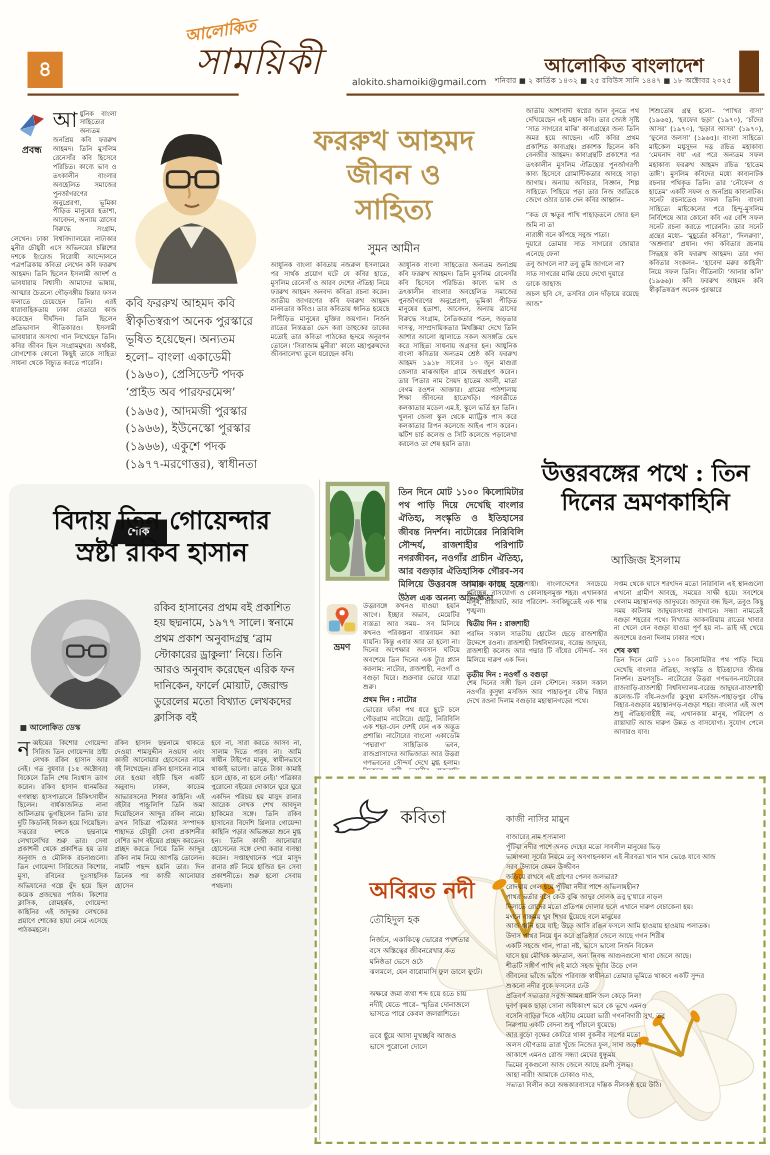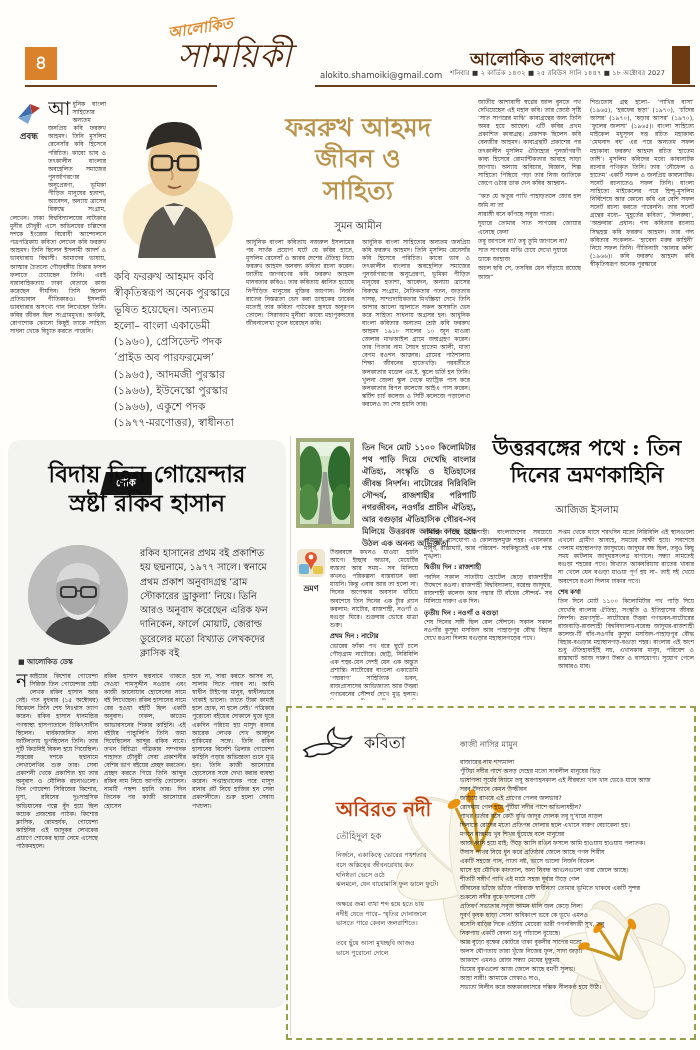--- a/index.html
+++ b/index.html
@@ -6,21 +6,21 @@
   .page{position:relative;width:700px;height:1050px;background:#fffefb;margin:0 auto;
         font-family:"DejaVu Sans","Liberation Sans",sans-serif;color:#1d1d1d;overflow:hidden;}
   .abs{position:absolute;}
   
   .pgnum{width:32px;height:33px;background:#d9822b;color:#fff;font-size:19px;font-weight:bold;
          display:flex;align-items:center;justify-content:center;}
   .hrule{height:2px;background:#6e421d;}
   .masthead-top{color:#e08a2e;font-weight:bold;font-style:italic;font-size:15px;transform:rotate(-9deg);display:inline-block;}
   .masthead-main{color:#53290e;font-weight:normal;font-style:italic;font-size:33px;letter-spacing:1px;line-height:.9;}
   .email{font-size:8.5px;color:#444;}
-  .paper-name{color:#53290e;font-weight:bold;font-size:17px;text-align:left;}
+  .paper-name{color:#53290e;font-weight:bold;font-size:17px;text-align:center;}
   .dateline{font-size:6.5px;color:#333;text-align:right;letter-spacing:.2px;}
   .brownblock{width:18px;height:38px;background:#6e3a12;}
   
   .col{font-size:6px;line-height:1.35;text-align:justify;color:#222;}
   .dropcap::first-letter{font-size:3.2em;float:left;line-height:.85;padding:1px 2px 0 0;color:#111;}
   .seclabel{font-size:8.5px;font-weight:bold;color:#222;}
   
   .lead-title{color:#b9944d;font-weight:bold;text-align:center;font-size:25px;line-height:1.25;}
   .lead-byline{font-size:10px;text-align:center;color:#1a1a1a;margin-top:6px;}
   .pullquote{font-size:10.5px;line-height:1.55;color:#333;font-family:"DejaVu Serif","Liberation Serif",serif;}
@@ -57,21 +57,21 @@
   <div class="abs pgnum" style="left:25px;top:47px;">৪</div>
   <div class="abs hrule" style="left:25px;top:85px;width:192px;"></div>
 
   <div class="abs" style="left:150px;top:16px;width:170px;text-align:center;">
     <div style="text-align:left;padding-left:18px;"><span class="masthead-top">আলোকিত</span></div>
     <div class="masthead-main">সাময়িকী</div>
   </div>
 
   <div class="abs email" style="left:320px;top:70px;">alokito.shamoiki@gmail.com</div>
   <div class="abs paper-name" style="left:470px;top:46px;width:195px;">আলোকিত বাংলাদেশ</div>
-  <div class="abs dateline" style="left:420px;top:68px;width:245px;">শনিবার ■ ২ কার্তিক ১৪৩২ ■ ২৫ রবিউস সানি ১৪৪৭ ■ ১৮ অক্টোবর 2027</div>
+  <div class="abs dateline" style="left:420px;top:68px;width:245px;">শনিবার ■ ২ কার্তিক ১৪৩২ ■ ২৫ রবিউস সানি ১৪৪৭ ■ ১৮ অক্টোবর ২০২৫</div>
   <div class="abs brownblock" style="left:672px;top:46px;"></div>
   <div class="abs hrule" style="left:315px;top:85px;width:380px;"></div>
 
   <div class="abs" style="left:12px;top:100px;width:34px;text-align:center;">
     <svg width="30" height="26" viewBox="0 0 30 26">
       <polygon points="4,18 16,4 18,14" fill="#3f6fae"></polygon>
       <polygon points="16,4 26,8 18,14" fill="#b23a2e"></polygon>
       <polygon points="4,18 18,14 14,24" fill="#7ba6d6"></polygon>
     </svg>
     <div class="seclabel">প্রবন্ধ</div>
@@ -151,21 +151,21 @@
       <rect width="50" height="82" fill="#cfe3c2"></rect>
       <rect x="0" y="0" width="50" height="14" fill="#e8f2e0"></rect>
       <polygon points="18,82 32,82 27,30 23,30" fill="#9a9a94"></polygon>
       <ellipse cx="10" cy="30" rx="12" ry="26" fill="#3f7a38"></ellipse>
       <ellipse cx="40" cy="30" rx="12" ry="26" fill="#2f6a2e"></ellipse>
       <ellipse cx="8" cy="60" rx="10" ry="18" fill="#4e8a42"></ellipse>
       <ellipse cx="42" cy="60" rx="10" ry="18" fill="#3c7a36"></ellipse>
     </svg>
   </div>
   <div class="abs travel-intro" style="left:362px;top:442px;width:114px;height:104px;overflow:hidden;">তিন দিনে মোট ১১০০ কিলোমিটার পথ পাড়ি দিয়ে দেখেছি বাংলার ঐতিহ্য, সংস্কৃতি ও ইতিহাসের জীবন্ত নিদর্শন। নাটোরের নিরিবিলি সৌন্দর্য, রাজশাহীর পরিপাটি নগরজীবন, নওগাঁর প্রাচীন ঐতিহ্য, আর বগুড়ার ঐতিহাসিক গৌরব-সব মিলিয়ে উত্তরবঙ্গ আমার কাছে হয়ে উঠল এক অনন্য অভিজ্ঞতা</div>
-  <div class="abs travel-title" style="left:480px;top:434px;width:214px;white-space:pre-line;">উত্তরবঙ্গের পথে : তিন
+  <div class="abs travel-title" style="left:480px;top:416px;width:214px;white-space:pre-line;">উত্তরবঙ্গের পথে : তিন
 দিনের ভ্রমণকাহিনি</div>
   <div class="abs travel-byline" style="left:480px;top:498px;width:214px;">আজিজ ইসলাম</div>
 
   <div class="abs" style="left:294px;top:548px;width:34px;text-align:center;">
     <svg width="30" height="30" viewBox="0 0 30 30">
       <rect x="1" y="1" width="28" height="28" rx="5" fill="#efe6d2"></rect>
       <rect x="3" y="16" width="10" height="10" rx="2" fill="#6fb3d9"></rect>
       <rect x="17" y="18" width="10" height="8" rx="2" fill="#e8c84a"></rect>
       <circle cx="15" cy="10" r="6" fill="#e2552c"></circle>
       <circle cx="15" cy="9" r="2.4" fill="#fff"></circle>

